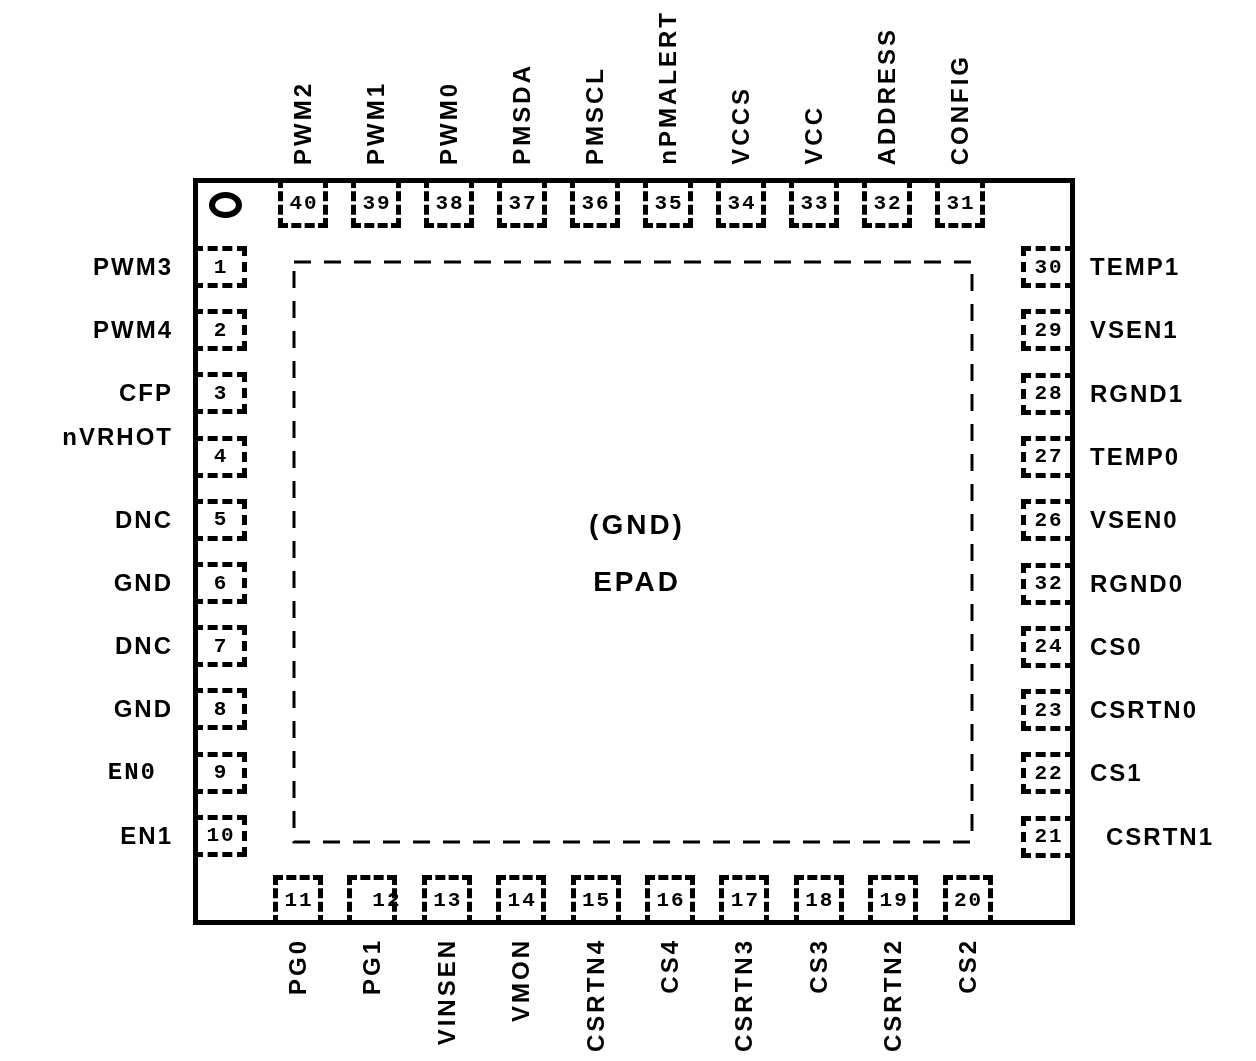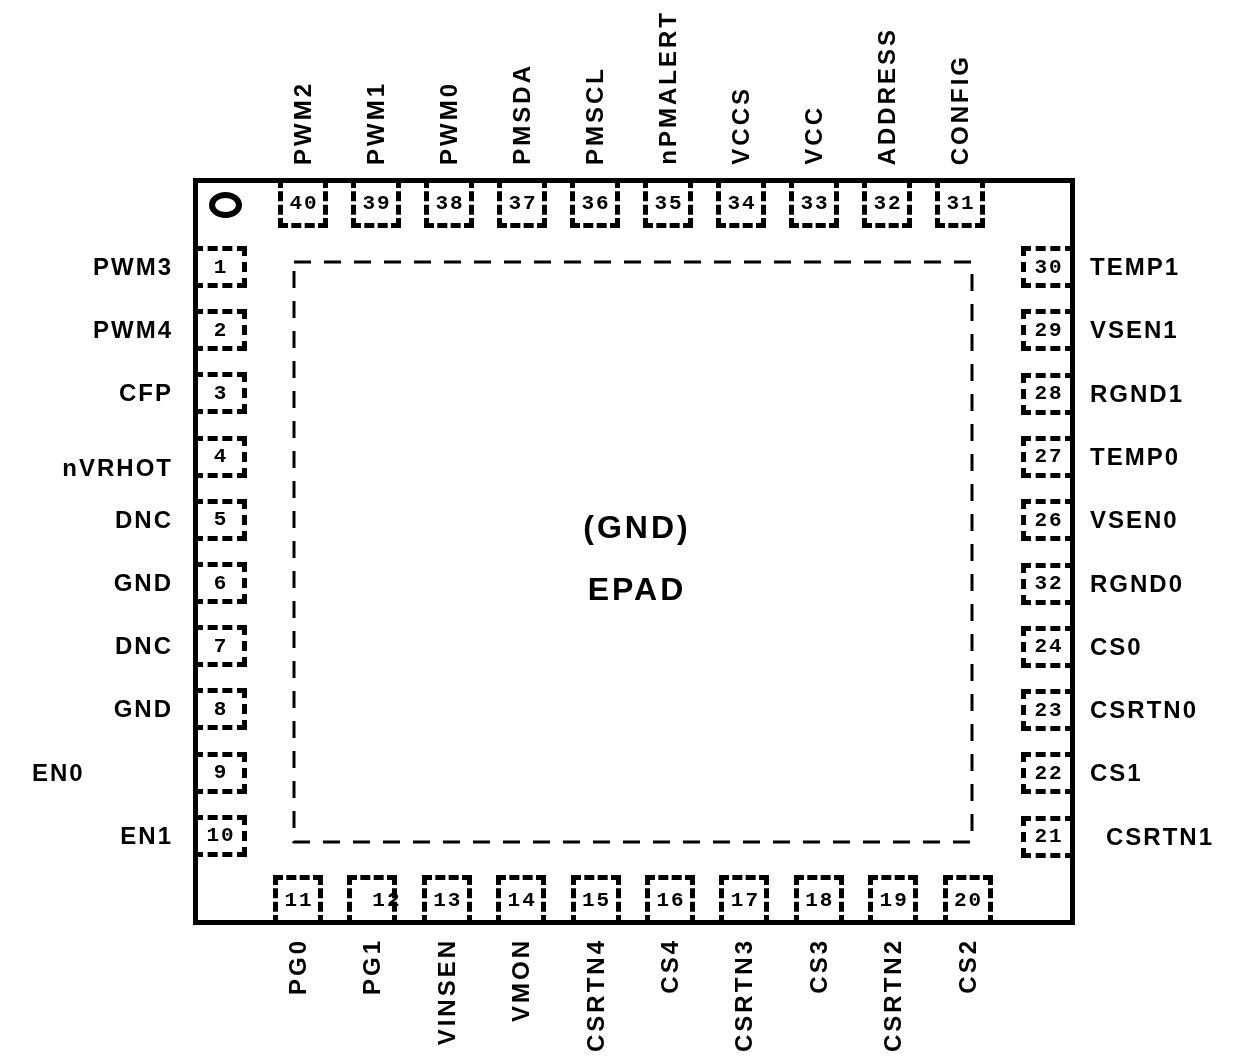--- a/index.html
+++ b/index.html
@@ -13,21 +13,21 @@
     position:absolute; left:193px; top:178px; width:882px; height:747px;
     border:5px solid var(--ink,#000); box-sizing:border-box; background:transparent;
   }
   .pin1-circle {
     position:absolute; left:11px; top:9px; width:33px; height:26px;
     border:6px solid var(--ink,#000); border-radius:50%; box-sizing:border-box;
   }
   .epad-svg { position:absolute; left:94px; top:77px; }
   .epad-text {
     position:absolute; left:294px; top:326px; width:290px; text-align:center;
-    font-weight:bold; font-size:32px; letter-spacing:3px;
+    font-weight:bold; font-size:28px; letter-spacing:3px;
   }
   .epad-text .l1 { margin-bottom:25px; }
   .pin-layer { position:absolute; left:0; top:0; width:1256px; height:1061px; }
   .pad {
     position:absolute; box-sizing:border-box; border:5px dashed var(--ink,#000);
     display:flex; align-items:center; justify-content:center;
     font-weight:bold; font-size:21px; letter-spacing:2px; background:transparent;
   }
   .pad span { padding-left:2px;font-family:Liberation Mono, monospace; }
   .vlabel {
@@ -107,41 +107,41 @@
         <span>2</span>
       </div>
       <div class="hlabel" style="left: 20px; top: 315.2px; width: 153px; text-align: right;">PWM4</div>
       <div class="pad" style="left: 193px; top: 372.4px; width: 54px; height: 42px;">
         <span>3</span>
       </div>
       <div class="hlabel" style="left: 20px; top: 378.4px; width: 153px; text-align: right;">CFP</div>
       <div class="pad" style="left: 193px; top: 435.6px; width: 54px; height: 42px;">
         <span>4</span>
       </div>
-      <div class="hlabel" style="left: 20px; top: 453px; width: 153px; text-align: right;">nVRHOT</div>
+      <div class="hlabel" style="left: 20px; top: 422px; width: 153px; text-align: right;">nVRHOT</div>
       <div class="pad" style="left: 193px; top: 498.8px; width: 54px; height: 42px;">
         <span>5</span>
       </div>
       <div class="hlabel" style="left: 20px; top: 504.8px; width: 153px; text-align: right;">DNC</div>
       <div class="pad" style="left: 193px; top: 562px; width: 54px; height: 42px;">
         <span>6</span>
       </div>
       <div class="hlabel" style="left: 20px; top: 568px; width: 153px; text-align: right;">GND</div>
       <div class="pad" style="left: 193px; top: 625.2px; width: 54px; height: 42px;">
         <span>7</span>
       </div>
       <div class="hlabel" style="left: 20px; top: 631.2px; width: 153px; text-align: right;">DNC</div>
       <div class="pad" style="left: 193px; top: 688.4px; width: 54px; height: 42px;">
         <span>8</span>
       </div>
       <div class="hlabel" style="left: 20px; top: 694.4px; width: 153px; text-align: right;">GND</div>
       <div class="pad" style="left: 193px; top: 751.6px; width: 54px; height: 42px;">
         <span>9</span>
       </div>
-      <div class="hlabel" style="left: 32px; top: 757.6px; width: 153px; text-align: left;">EN0</div>
+      <div class="hlabel" style="left: 4px; top: 757.6px; width: 153px; text-align: right; font-family: Liberation Mono, monospace;">EN0</div>
       <div class="pad" style="left: 193px; top: 814.8px; width: 54px; height: 42px;">
         <span>10</span>
       </div>
       <div class="hlabel" style="left: 20px; top: 820.8px; width: 153px; text-align: right;">EN1</div>
       <div class="pad" style="left: 1021px; top: 246px; width: 54px; height: 42px;">
         <span>30</span>
       </div>
       <div class="hlabel" style="left: 1090px; top: 252px; width: 166px; text-align: left;">TEMP1</div>
       <div class="pad" style="left: 1021px; top: 309.3px; width: 54px; height: 42px;">
         <span>29</span>

